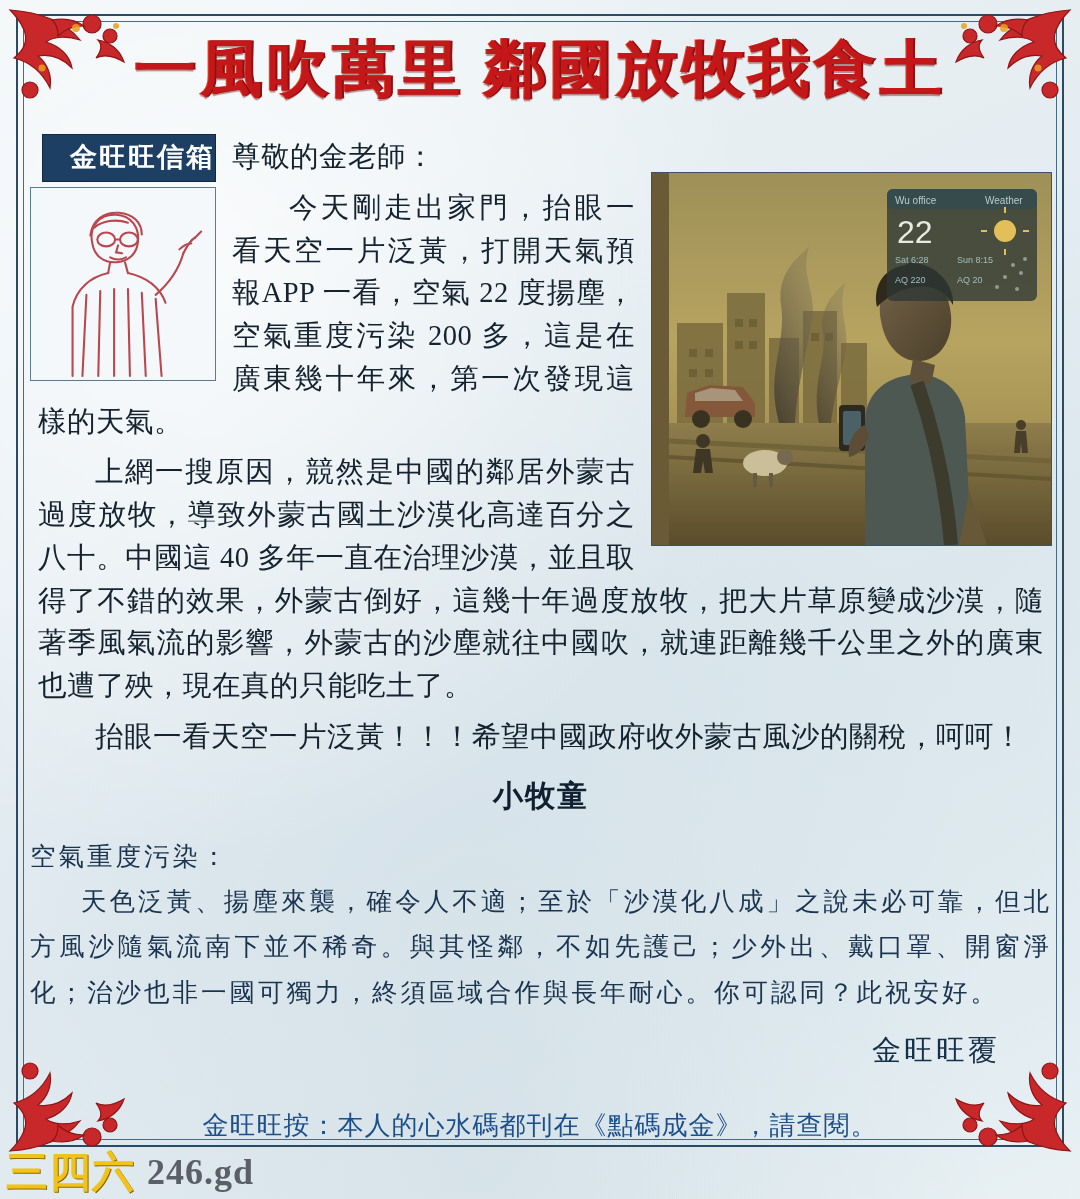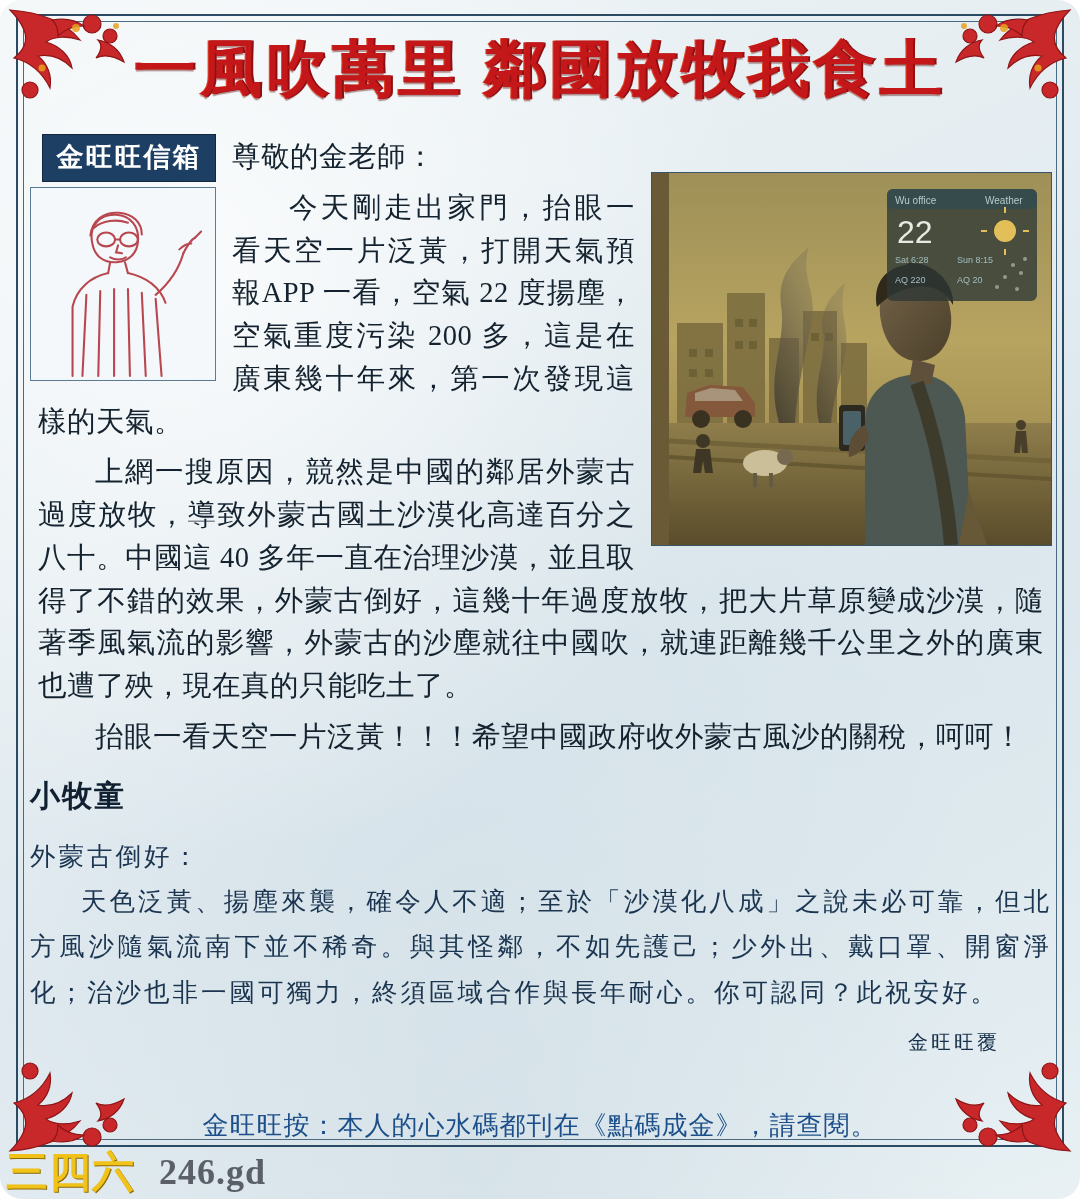--- a/index.html
+++ b/index.html
@@ -7,21 +7,20 @@
     padding: 0;
     background: #ffffff;
   }
   #page {
     position: relative;
     width: 1080px;
     height: 1199px;
     overflow: hidden;
     background: linear-gradient(155deg, #eef4f6 0%, #e6eef2 30%, #dfe9ef 60%, #e9f1f4 100%);
     font-family: "Liberation Serif", serif;
-    border-radius: 22px;
   }
   
   #page::before {
     content: "";
     position: absolute;
     inset: 0;
     background:
       radial-gradient(ellipse at 18% 22%, rgba(255,255,255,0.75) 0%, rgba(255,255,255,0) 45%),
       radial-gradient(ellipse at 78% 60%, rgba(214,228,234,0.55) 0%, rgba(255,255,255,0) 55%),
       radial-gradient(ellipse at 45% 95%, rgba(200,216,224,0.5) 0%, rgba(255,255,255,0) 60%);
@@ -88,21 +87,21 @@
     float: left;
     width: 186px;
     margin: 6px 16px 6px 0;
   }
   .mailbox-label {
     background: #1d3f63;
     color: #ffffff;
     font-weight: bold;
     font-size: 27px;
     letter-spacing: 2px;
-    text-align: center;
+    text-align: right;
     padding: 4px 0 6px;
     border: 1px solid #12283f;
     margin-left: 12px;
   }
   .sketch-box {
     margin-top: 5px;
     height: 192px;
     border: 1px solid #5a7b92;
     background: #f2f7f9;
     position: relative;
@@ -126,21 +125,21 @@
     font-size: 28.5px;
     line-height: 1.5;
     color: #14232f;
     text-align: justify;
     letter-spacing: 0.5px;
   }
   .letter p { margin: 8px; }
   .letter .indent { text-indent: 2em; }
   .signature {
     margin-top: 14px;
-    text-align: left;
+    text-align: center;
     font-size: 30px;
     font-weight: bold;
     color: #102030;
     letter-spacing: 2px;
   }
 
   
   .reply {
     clear: both;
     margin-top: 16px;
@@ -150,21 +149,21 @@
     color: #1b3550;
     letter-spacing: 3px;
     text-align: justify;
   }
   .reply p { margin: 0; }
   .reply .indent { text-indent: 2em; }
   .reply-sign {
     margin-top: 10px;
     text-align: right;
     padding-right: 52px;
-    font-size: 20px;
+    font-size: 29px;
     color: #16304a;
     letter-spacing: 3px;
   }
 
   
   .footer-note {
     position: absolute;
     left: 30px;
     right: 30px;
     bottom: 56px;
@@ -178,21 +177,21 @@
 
   
   .watermark {
     position: absolute;
     left: 0;
     bottom: 0;
     width: 330px;
     height: 54px;
     display: flex;
     align-items: center;
-    gap: 24px;
+    gap: 12px;
     padding-left: 6px;
     box-sizing: border-box;
   }
   .wm-cn {
     font-size: 42px;
     font-weight: bold;
     color: #f0c21a;
     text-shadow: 1px 1px 0 #8a6a00;
     letter-spacing: 1px;
   }
@@ -452,21 +451,21 @@
 
     <div class="letter">
       <p>尊敬的金老師：</p>
       <p class="indent">今天剛走出家門，抬眼一看天空一片泛黃，打開天氣預報APP 一看，空氣 22 度揚塵，空氣重度污染 200 多，這是在廣東幾十年來，第一次發現這樣的天氣。</p>
       <p class="indent">上網一搜原因，競然是中國的鄰居外蒙古過度放牧，導致外蒙古國土沙漠化高達百分之八十。中國這 40 多年一直在治理沙漠，並且取得了不錯的效果，外蒙古倒好，這幾十年過度放牧，把大片草原變成沙漠，隨著季風氣流的影響，外蒙古的沙塵就往中國吹，就連距離幾千公里之外的廣東也遭了殃，現在真的只能吃土了。</p>
       <p class="indent">抬眼一看天空一片泛黃！！！希望中國政府收外蒙古風沙的關稅，呵呵！</p>
       <div class="signature">小牧童</div>
     </div>
 
     <div class="reply">
-      <p>外蒙古倒好：</p>
+      <p>空氣重度污染：</p>
       <p class="indent">天色泛黃、揚塵來襲，確令人不適；至於「沙漠化八成」之說未必可靠，但北方風沙隨氣流南下並不稀奇。與其怪鄰，不如先護己；少外出、戴口罩、開窗淨化；治沙也非一國可獨力，終須區域合作與長年耐心。你可認同？此祝安好。</p>
       <div class="reply-sign">金旺旺覆</div>
     </div>
   </div>
 
   <div class="footer-note">金旺旺按：本人的心水碼都刊在《點碼成金》，請查閱。</div>
 
   <div class="watermark">
     <div class="wm-bar"></div>
     <span class="wm-cn">三四六</span>

